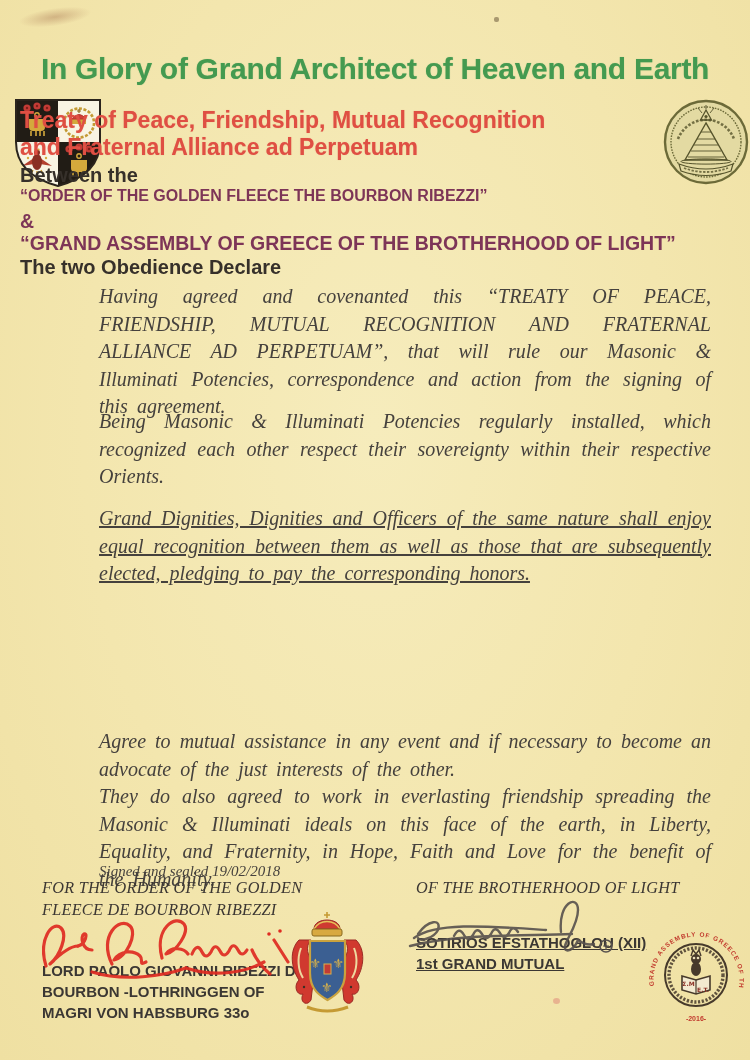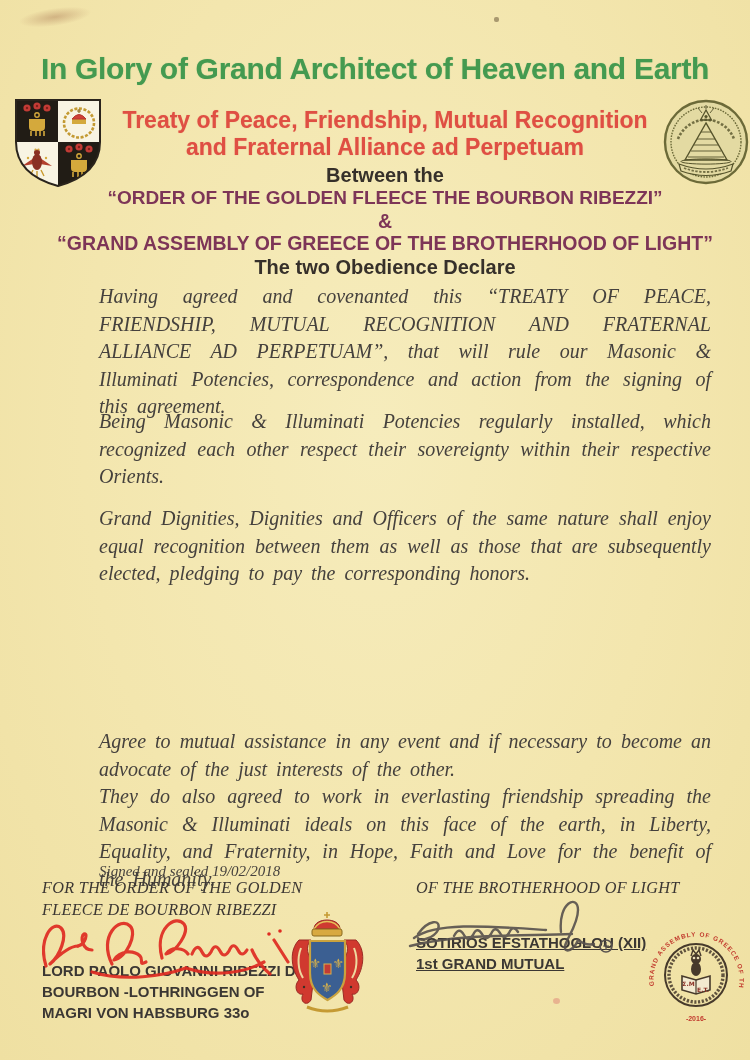--- a/index.html
+++ b/index.html
@@ -16,35 +16,35 @@
     background:radial-gradient(ellipse, rgba(150,90,60,.35), rgba(150,90,60,0) 70%);
     transform:rotate(-8deg);}
   .dot{left:494px;top:17px;width:5px;height:5px;border-radius:2px;background:#6b5a3a;opacity:.55;}
   .pinkdot{left:553px;top:998px;width:7px;height:6px;border-radius:50%;background:#d96a6a;opacity:.4;}
 
   .title-green{
     left:0;top:52px;width:750px;text-align:center;
     font-size:30px;font-weight:bold;color:#449a50;letter-spacing:-.3px;white-space:nowrap;
     text-shadow:0 0 1px rgba(68,154,80,.4);
   }
-  .headings{left:20px;width:730px;text-align:center;white-space:nowrap;}
+  .headings{left:20px;width:730px;white-space:nowrap;}
   .red1{top:107px;font-size:23px;font-weight:bold;color:#df4f43;text-shadow:0 0 1px rgba(223,79,67,.35);}
   .red2{top:134px;font-size:23px;font-weight:bold;color:#df4f43;text-shadow:0 0 1px rgba(223,79,67,.35);}
   .between{top:164px;font-size:20px;font-weight:bold;color:#36302a;}
-  .purple1{top:187px;font-size:19px;font-weight:bold;color:#7d3557;}
+  .purple1{top:187px;font-size:16px;font-weight:bold;color:#7d3557;}
   .amp{top:210px;font-size:19.5px;font-weight:bold;color:#7d3557;}
   .purple2{top:232px;font-size:19.5px;font-weight:bold;color:#7d3557;}
   .declare{top:256px;font-size:20px;font-weight:bold;color:#36302a;}
 
   .para{
     left:99px;width:612px;text-align:justify;
     font-family:"Liberation Serif", serif;font-style:italic;
     font-size:20px;line-height:27.5px;color:#45413d;word-spacing:4px;
   }
-  .p1{top:283px;} .p2{top:408px;} .p3{top:505px;} .p4{top:603px;} .p5{top:728px;} .p6{top:783px;}
+  .p1{top:283px;} .p2{top:408px;} .p3{top:505px;text-decoration:underline;} .p4{top:603px;} .p5{top:728px;} .p6{top:783px;}
   .signed{
     left:99px;top:863px;width:612px;
     font-family:"Liberation Serif", serif;font-style:italic;
     font-size:15px;color:#45413d;
   }
 
   .sig-head{
     font-family:"Liberation Serif", serif;font-style:italic;
     font-size:16.2px;line-height:21.5px;color:#3c3733;letter-spacing:.3px;white-space:nowrap;
   }

